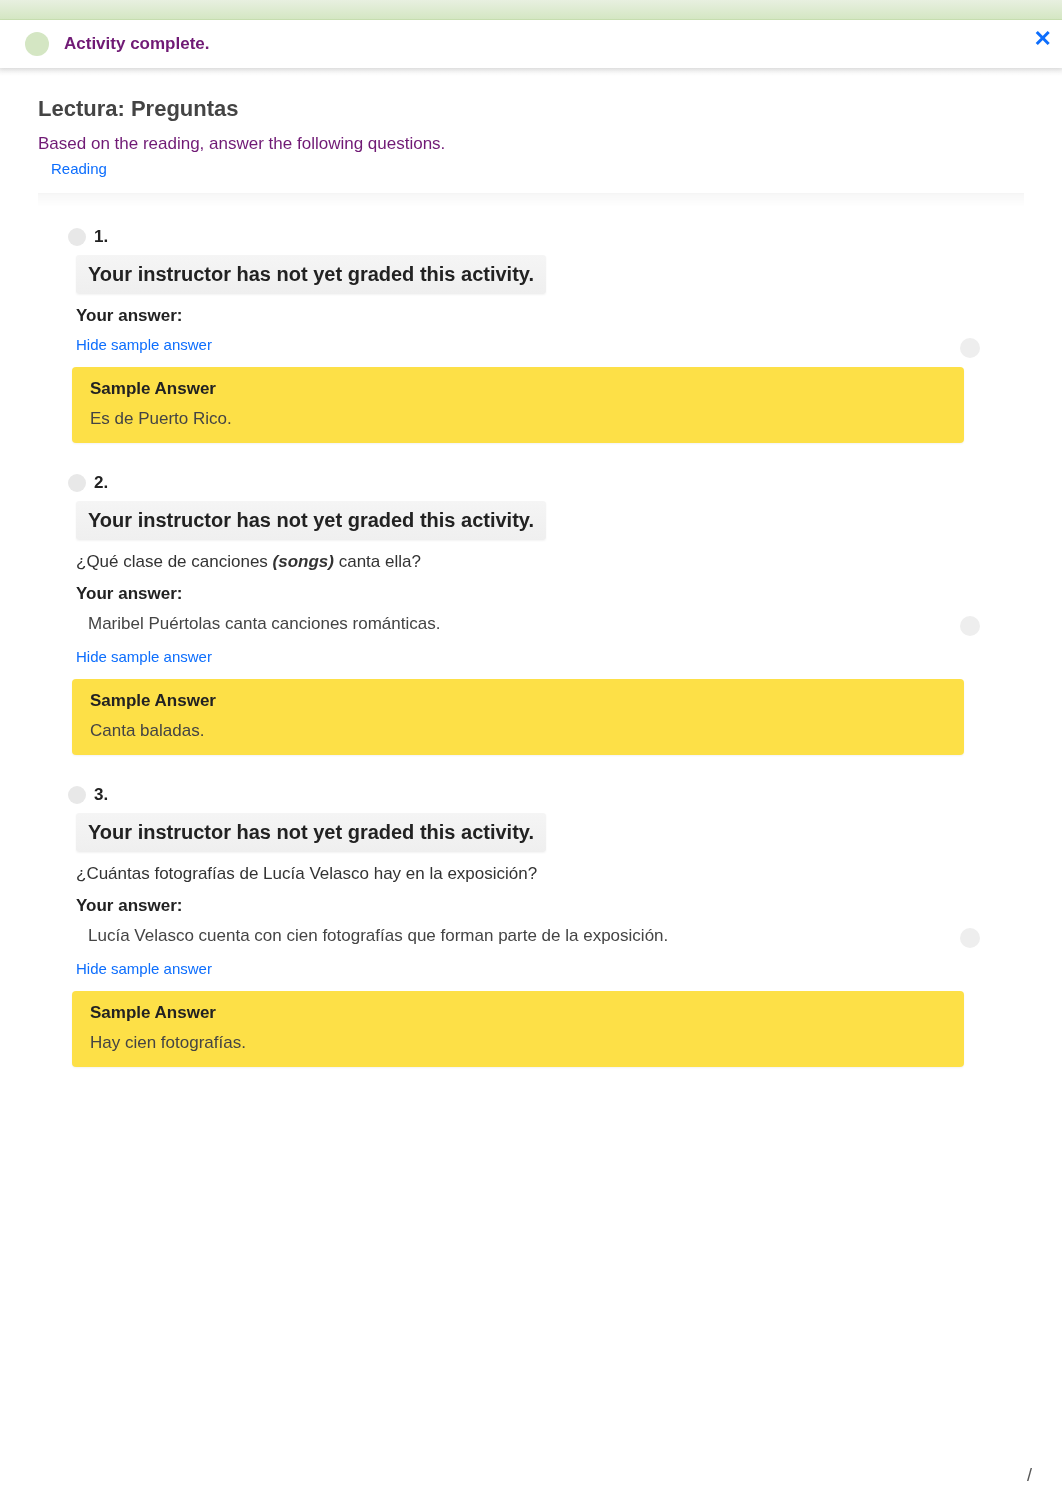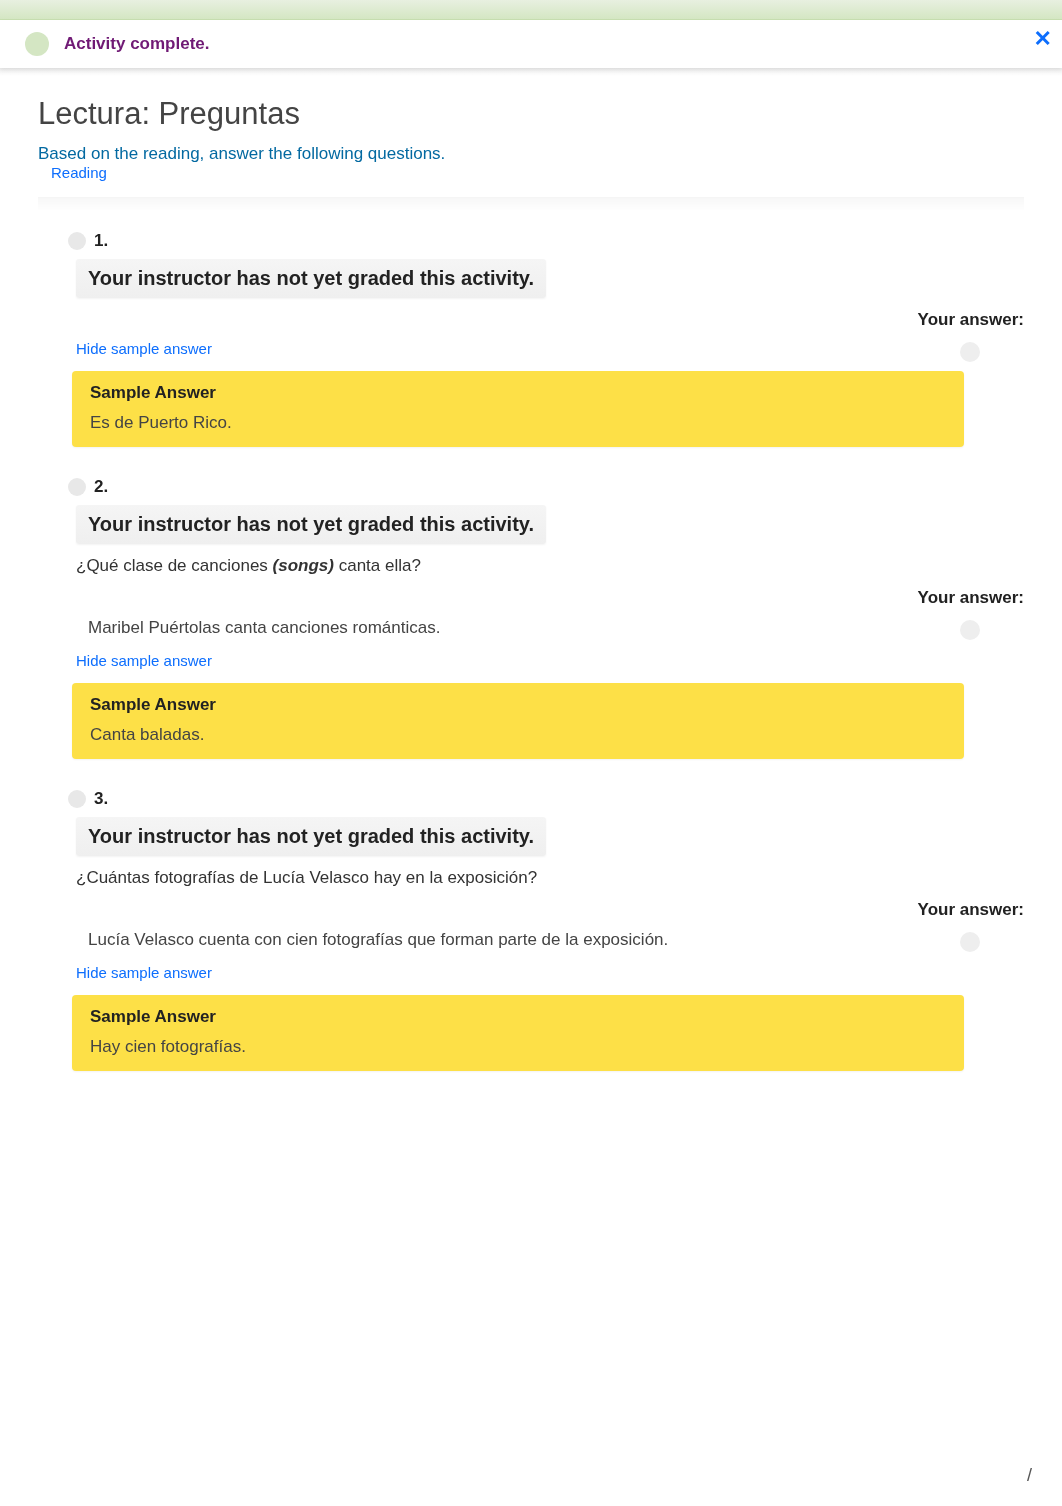--- a/index.html
+++ b/index.html
@@ -49,28 +49,29 @@
       line-height: 1;
     }
     .divider-blur {
       height: 8px;
       background: linear-gradient(to bottom, rgba(200,200,200,0.3) 0%, rgba(255,255,255,0) 100%);
     }
     .content {
       padding: 20px 38px 0 38px;
     }
     .page-title {
-      font-size: 31px;
-      font-weight: 400;
+      font-size: 22px;
+      font-weight: 700;
       color: #444;
       margin-bottom: 12px;
     }
     .page-subtitle {
       font-size: 17px;
-      color: #0369a1;
+      color: #701a75;
+      margin-bottom: 6px;
     }
     .reading-link {
       color: #0d6efd;
       font-size: 15px;
       margin-left: 13px;
       cursor: pointer;
       display: inline-block;
       margin-bottom: 10px;
     }
     .questions-area {
@@ -117,21 +118,20 @@
     .q-text em {
       font-style: italic;
       font-weight: bold;
     }
     .answer-label {
       margin-left: 8px;
       font-weight: bold;
       font-size: 17px;
       color: #222;
       margin-bottom: 10px;
-      text-align: right;
     }
     .answer-text {
       margin-left: 20px;
       font-size: 17px;
       color: #444;
       margin-bottom: 14px;
     }
     .hide-link {
       margin-left: 8px;
       color: #0d6efd;

